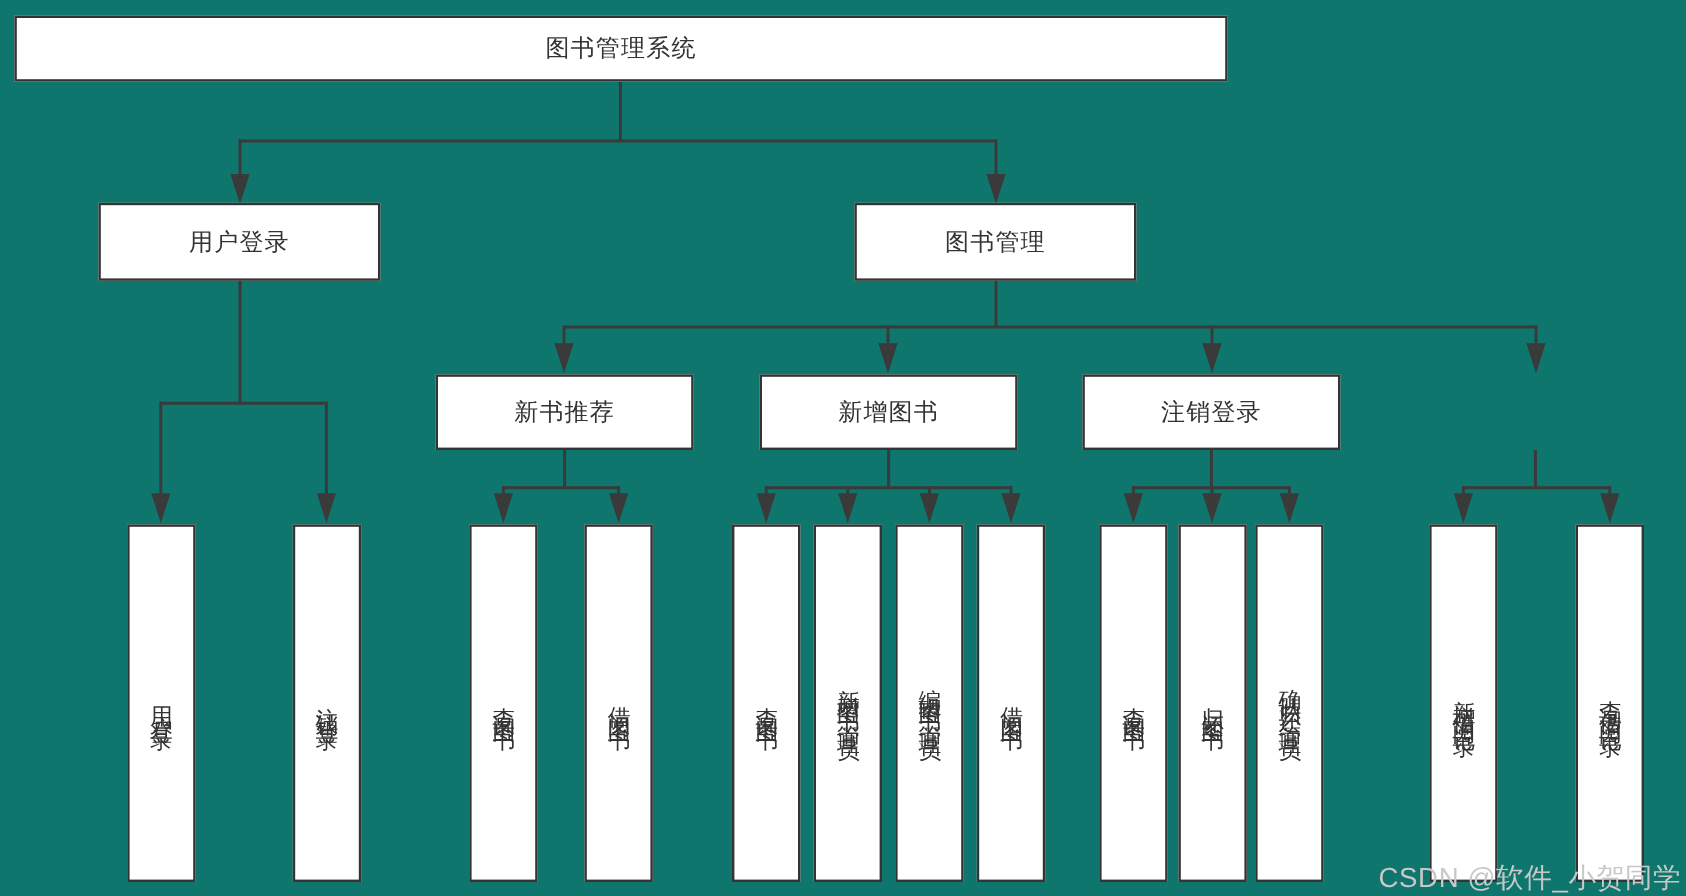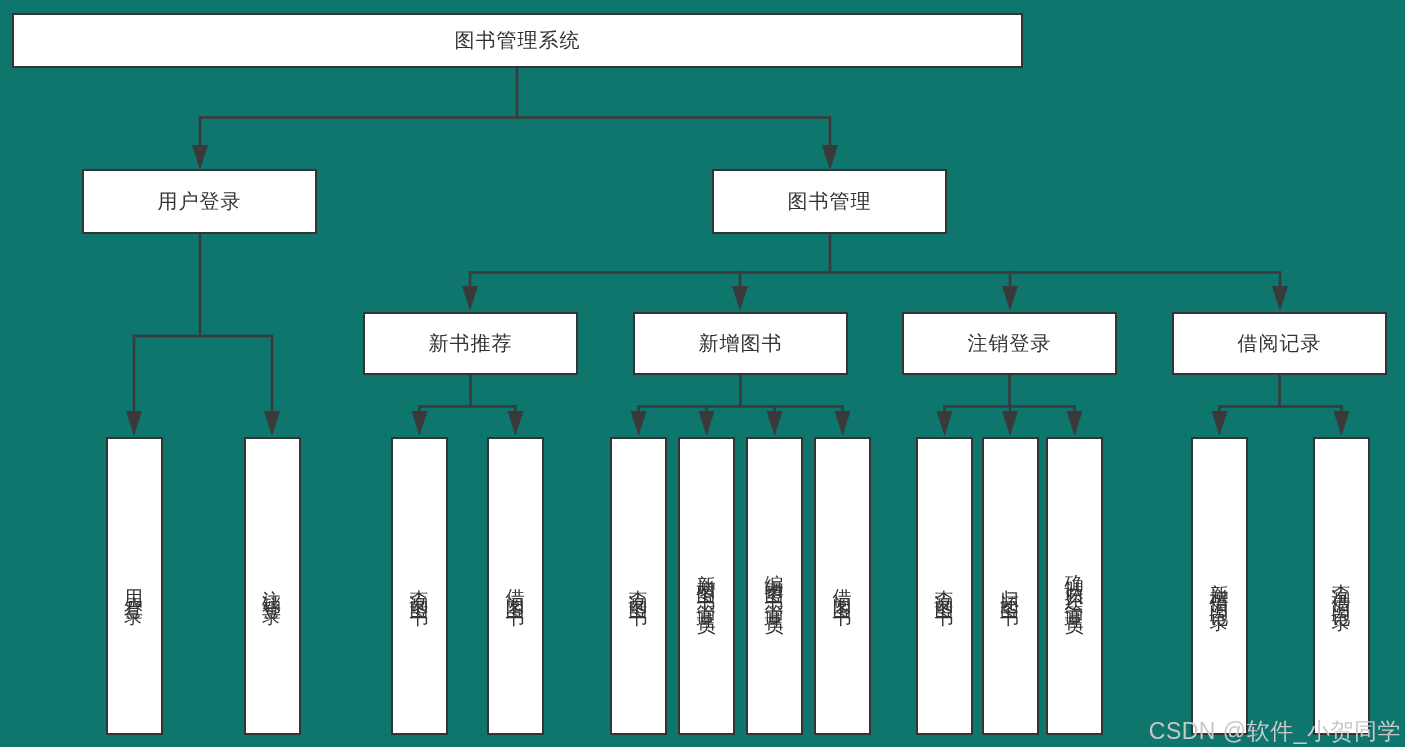--- a/index.html
+++ b/index.html
@@ -109,21 +109,20 @@
   </svg>
 
   <div class="box hlabel" style="left:12px; top:13px; width:1011px; height:55px;">图书管理系统</div>
 
   <div class="box hlabel" style="left:82px; top:169px; width:235px; height:65px;">用户登录</div>
   <div class="box hlabel" style="left:712px; top:169px; width:235px; height:65px;">图书管理</div>
 
   <div class="box hlabel" style="left:363px; top:312px; width:215px; height:63px;">新书推荐</div>
   <div class="box hlabel" style="left:633px; top:312px; width:215px; height:63px;">新增图书</div>
   <div class="box hlabel" style="left:902px; top:312px; width:215px; height:63px;">注销登录</div>
-  <div class="box hlabel" style="left:1172px; top:312px; width:215px; height:63px;">借阅记录</div>
 
   <div class="box leaf" style="left:105.5px; top:437px; width:57px; height:298px;">
     <span class="vtext">用户登录</span>
   </div>
   <div class="box leaf" style="left:243.5px; top:437px; width:57px; height:298px;">
     <span class="vtext">注销登录</span>
   </div>
 
   <div class="box leaf" style="left:391px; top:437px; width:57px; height:298px;">
     <span class="vtext">查询图书</span>

